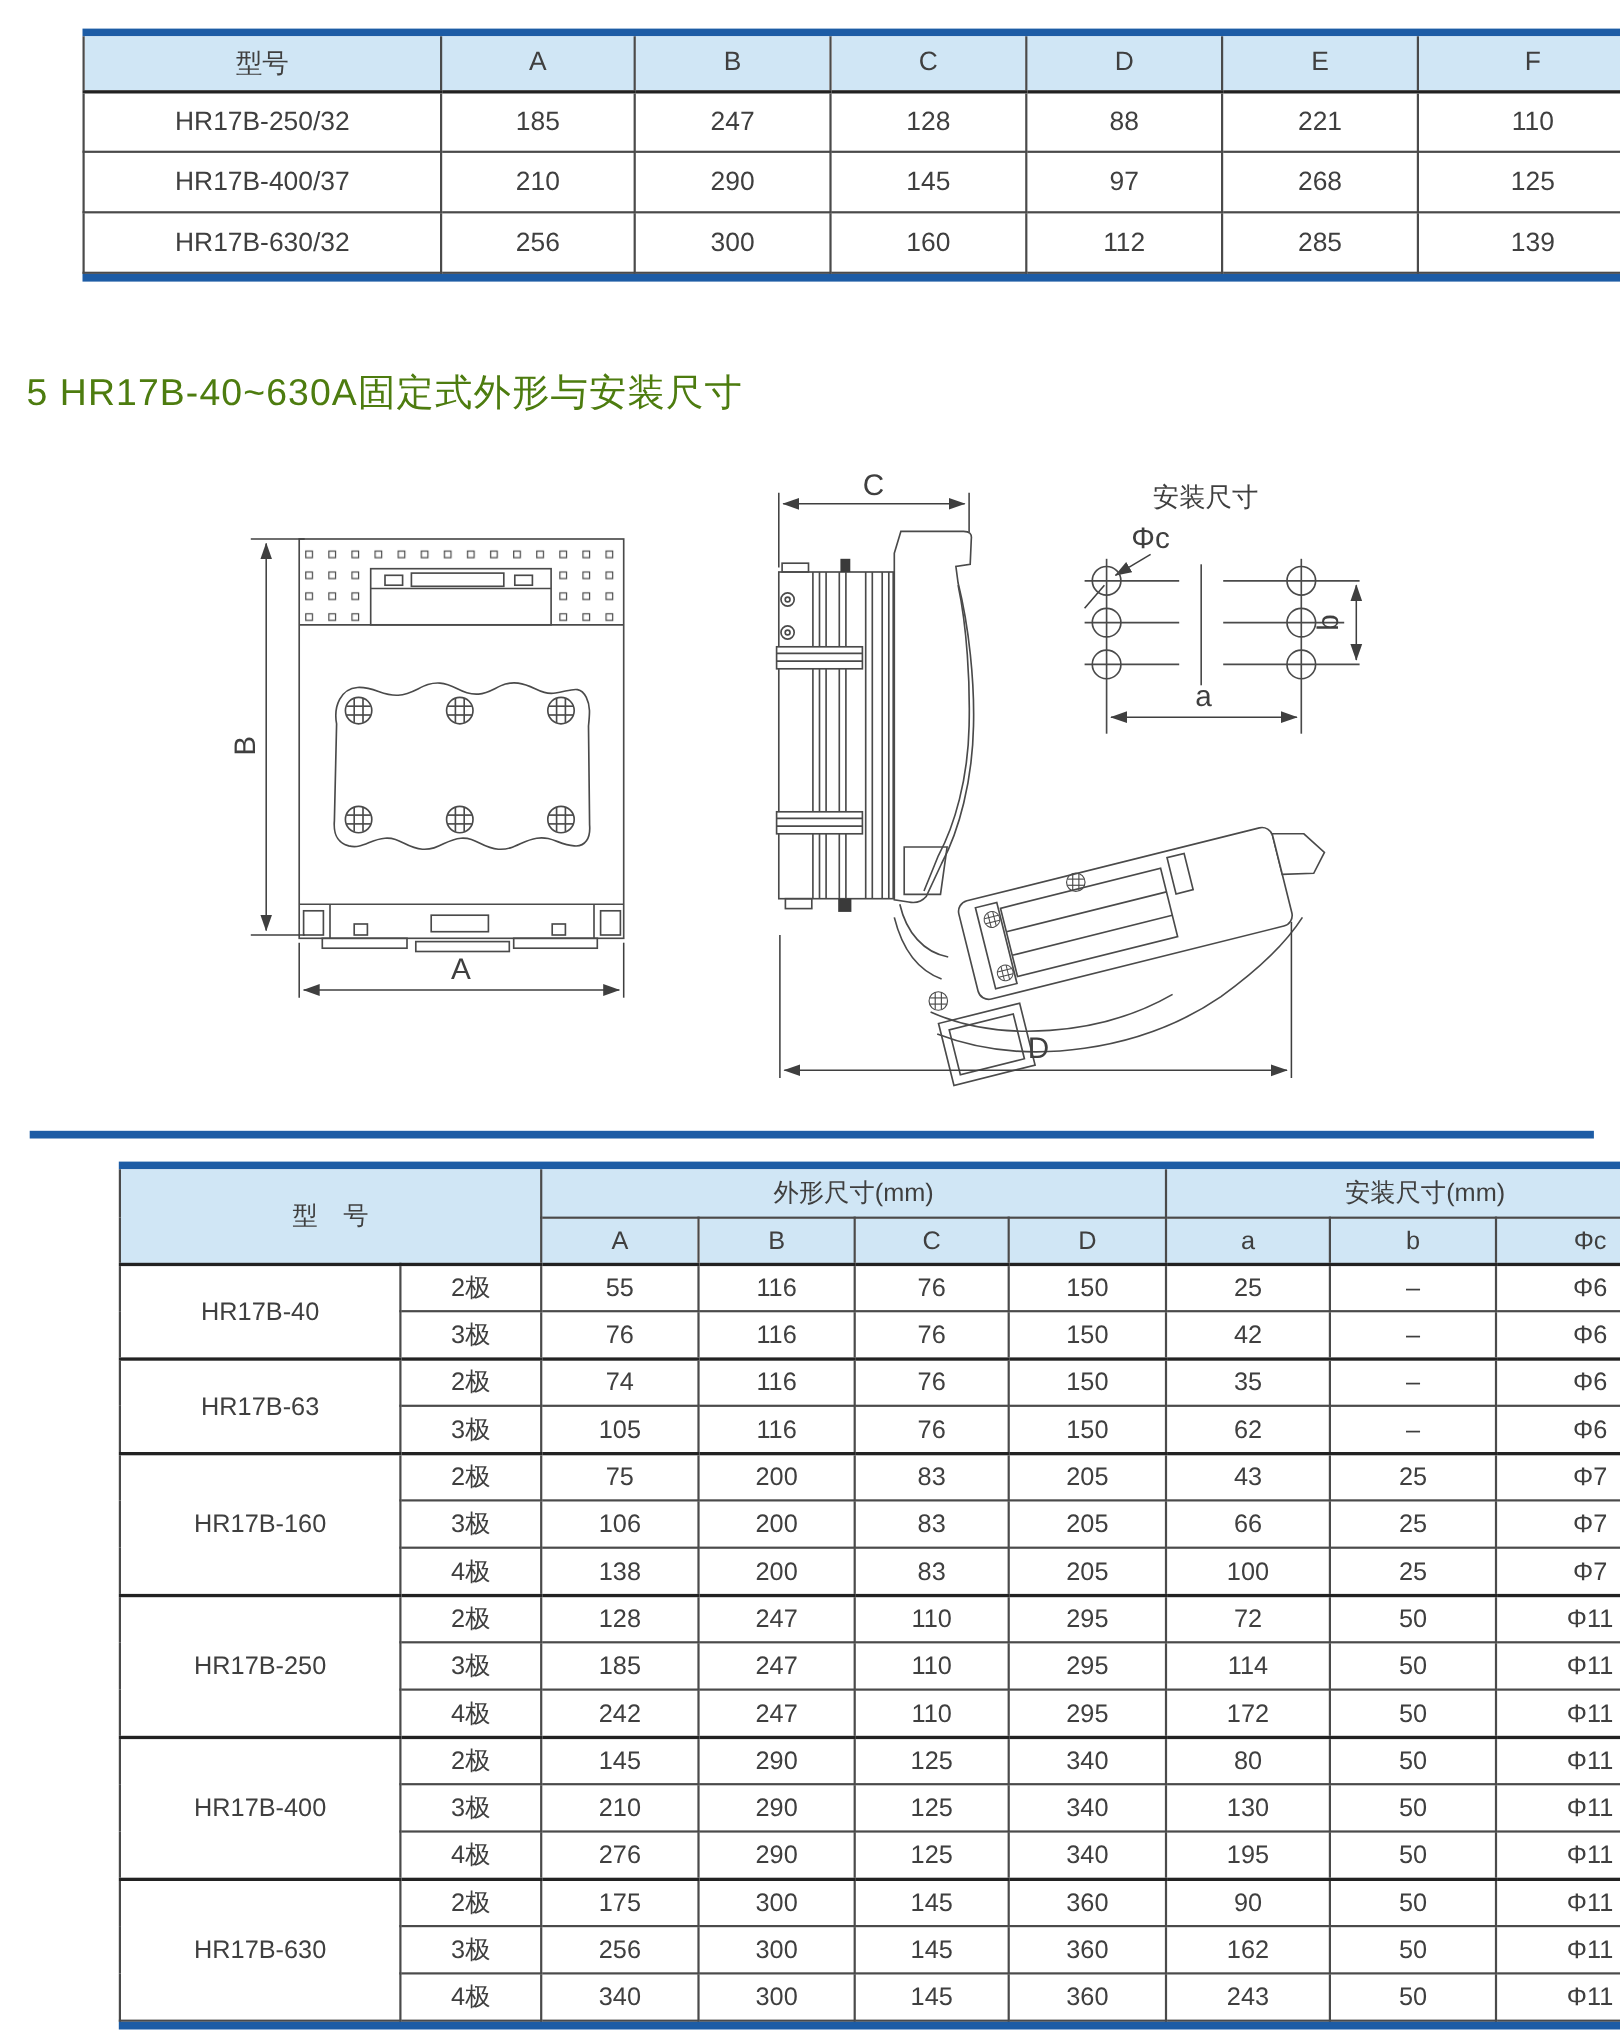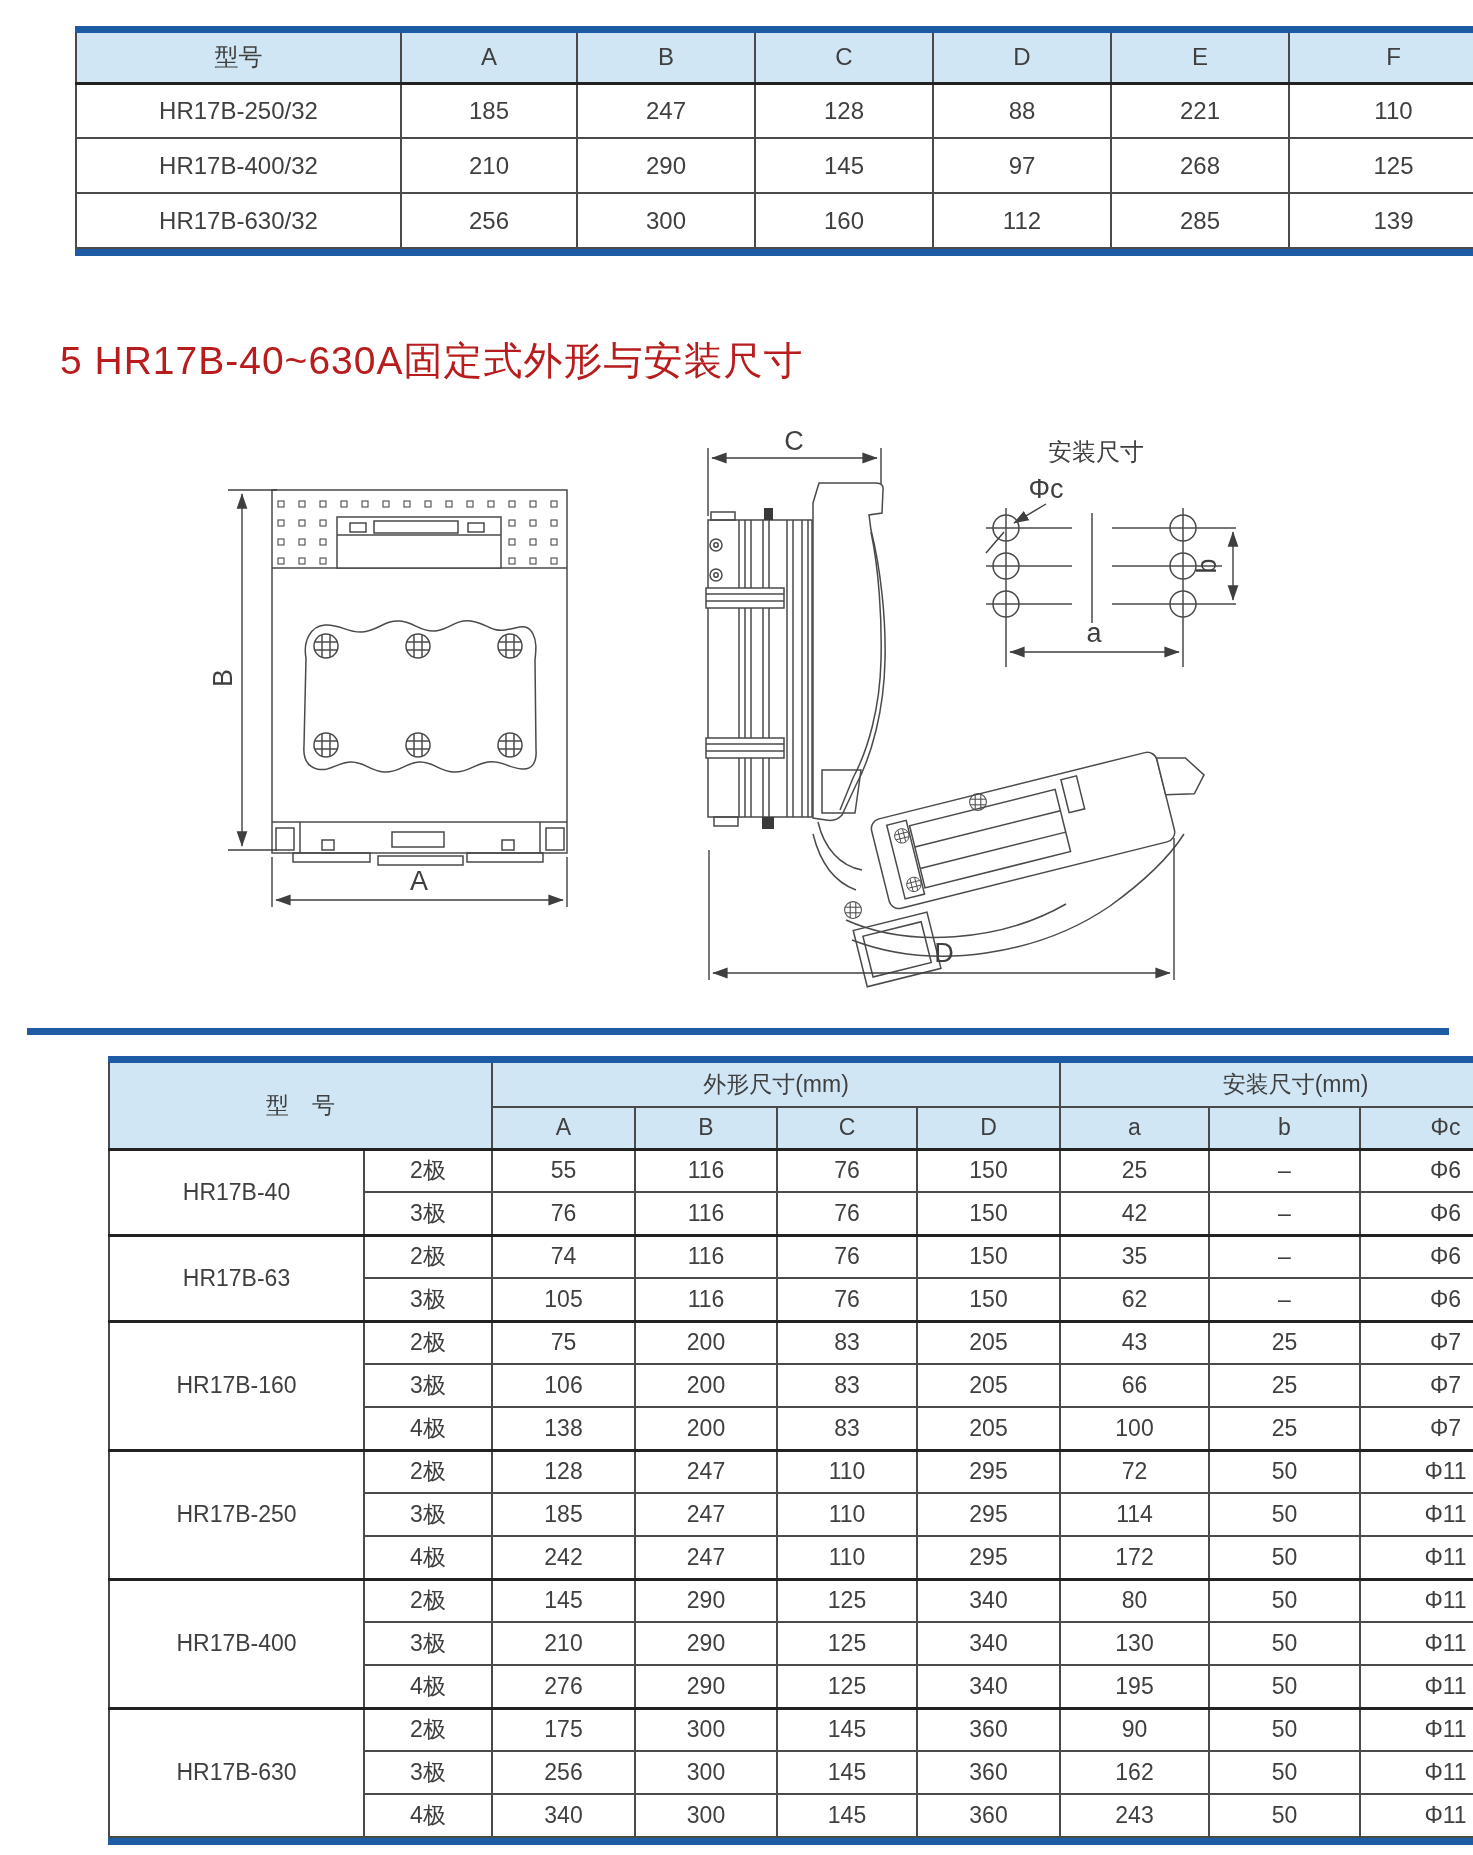--- a/index.html
+++ b/index.html
@@ -26,22 +26,22 @@
   
   #dim-table{font-size:23px;}
   #dim-table tr.group-row{height:44px;}
   #dim-table tr.sub-row{height:42px;}
   #dim-table tbody tr{height:43px;}
   #dim-table thead th{border-top:none;}
   #dim-table thead tr.sub-row th{border-bottom:3px solid #222;}
   #dim-table th[rowspan]{border-bottom:3px solid #222;}
   #dim-table tbody tr.group-start td{border-top:3px solid #222;}
 
-  .heading{position:absolute;left:24px;top:334px;font-size:39px;letter-spacing:1px;
-           color:#b91c1c;font-weight:500;margin-left:36px;}
+  .heading{position:absolute;left:24px;top:334px;font-size:34px;letter-spacing:1px;
+           color:#4d7c0f;font-weight:500;}
   .divider{position:absolute;left:27px;top:1028px;width:1422px;height:7px;background:#1d5ca5;}
 
   #drawings{position:absolute;left:0;top:420px;width:1473px;height:610px;}
   .ln{stroke:#4a4a4a;stroke-width:1.5;fill:none;}
   .fillw{fill:#ffffff;stroke:#4a4a4a;stroke-width:1.5;}
   .dim{stroke:#3f3f3f;stroke-width:1.4;fill:none;}
   .dark{fill:#3a3a3a;stroke:none;}
   .lbl{fill:#3f3f3f;font-size:27px;font-family:"Liberation Sans","DejaVu Sans",sans-serif;}
   .lbl-cn{fill:#3f3f3f;font-size:24px;font-family:"Liberation Sans","DejaVu Sans",sans-serif;}
 </style>
@@ -77,21 +77,21 @@
           <tr>
             <td>HR17B-250/32</td>
             <td>185</td>
             <td>247</td>
             <td>128</td>
             <td>88</td>
             <td>221</td>
             <td>110</td>
           </tr>
           <tr>
-            <td>HR17B-400/32</td>
+            <td>HR17B-400/37</td>
             <td>210</td>
             <td>290</td>
             <td>145</td>
             <td>97</td>
             <td>268</td>
             <td>125</td>
           </tr>
           <tr>
             <td>HR17B-630/32</td>
             <td>256</td>

